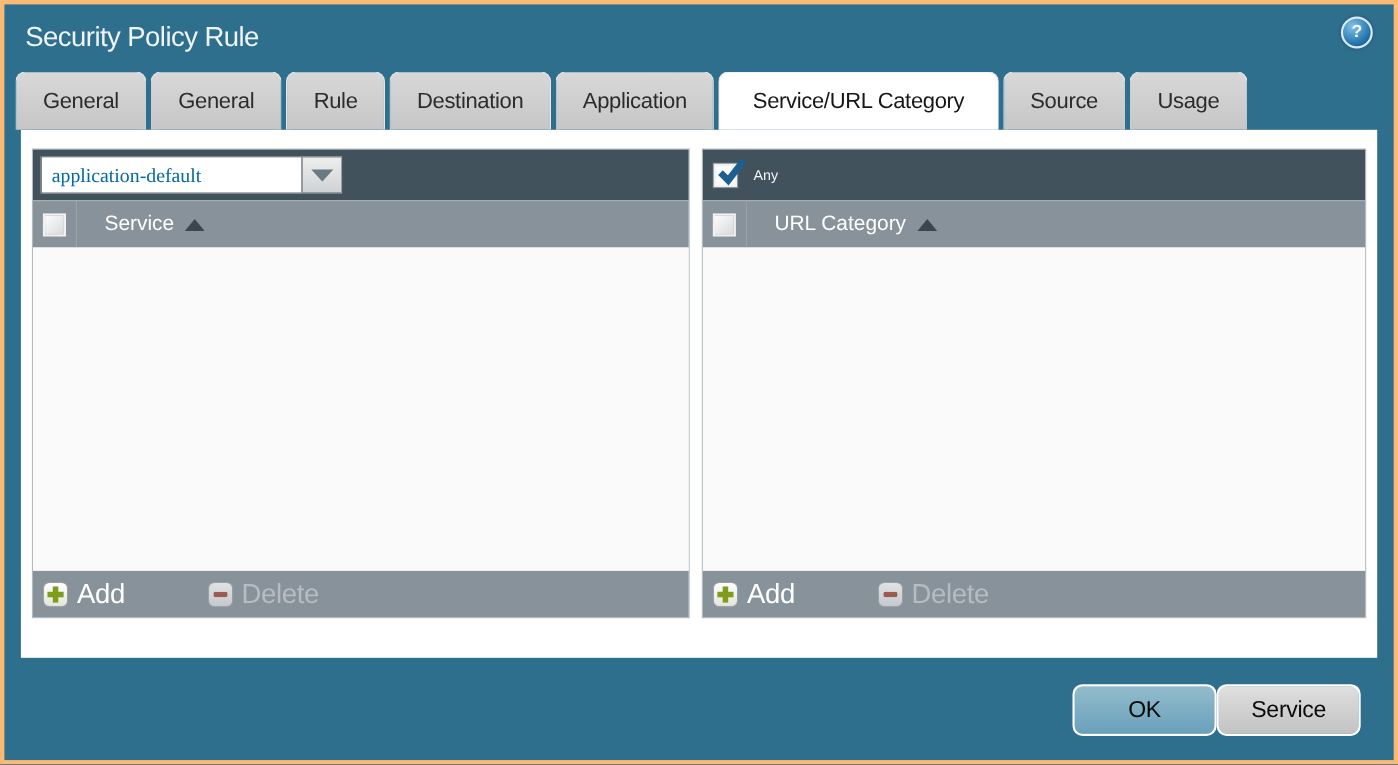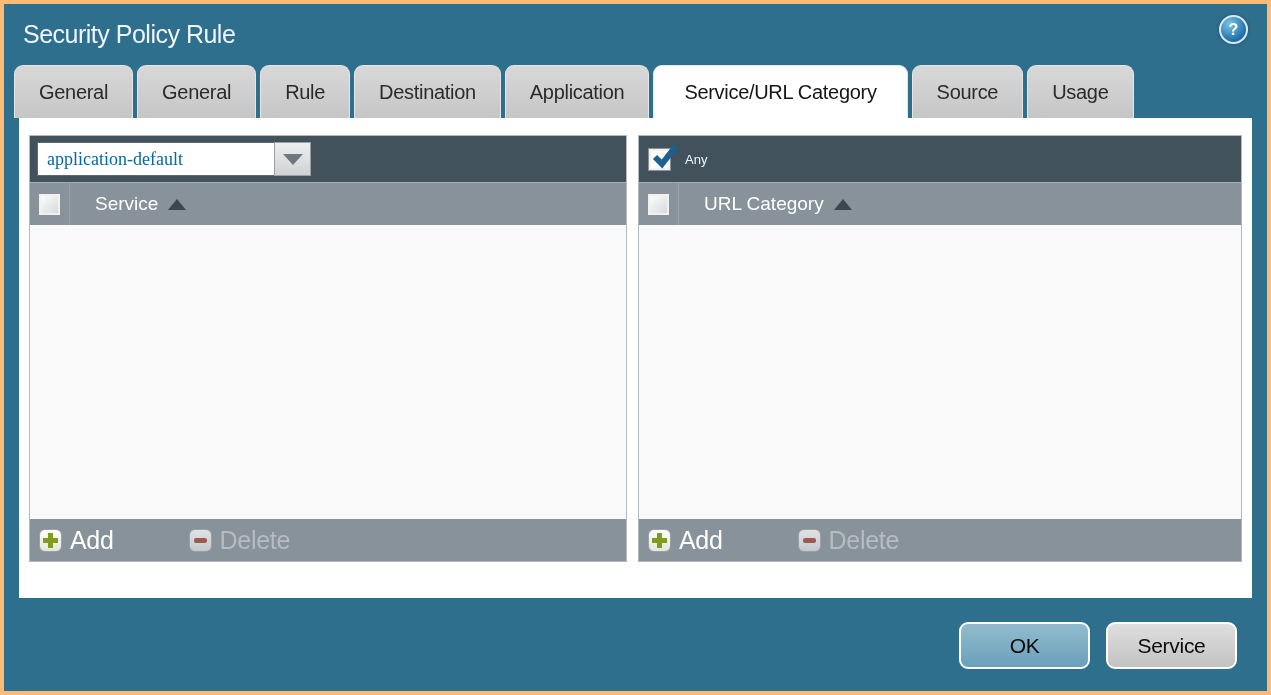--- a/index.html
+++ b/index.html
@@ -70,21 +70,21 @@
   .panel-toolbar { height:42px; background:#87929a; display:flex; align-items:center; gap:27px; padding-left:9px; flex:0 0 auto; }
   .tool { display:flex; align-items:center; gap:8px; cursor:pointer; }
   .tool-icon { width:23px; height:23px; border-radius:6px; border:1px solid #9aa1a5; display:flex; align-items:center; justify-content:center; flex:0 0 auto; }
   .tool-icon.add { background:linear-gradient(#ffffff,#e2e6da); }
   .tool-icon.del { background:linear-gradient(#e0e3e5,#c5c9cc); }
   .tool-label { font-size:25px; color:#ffffff; letter-spacing:-0.3px; }
   .tool.disabled { cursor:default;margin-left:48px; }
   .tool.disabled .tool-label { color:#b6bcc2; }
 
   
-  .footer { height:95px; display:flex; align-items:center; justify-content:flex-end; gap:16px; padding-right:30px; }
+  .footer { height:95px; display:flex; align-items:center; justify-content:flex-end; gap:0; padding-right:30px; }
   .btn {
     width:131px; height:47px; border:2px solid #ffffff; border-radius:9px;
     font-size:21px; letter-spacing:-0.3px; color:#0b0b0b;
     display:flex; align-items:center; justify-content:center; cursor:pointer;
   }
   .btn-ok { background:linear-gradient(#92bccd,#6aa0ba); }
   .btn-cancel { background:linear-gradient(#dfdfdf,#c2c2c2); }
 </style>
 </head>
 <body>

